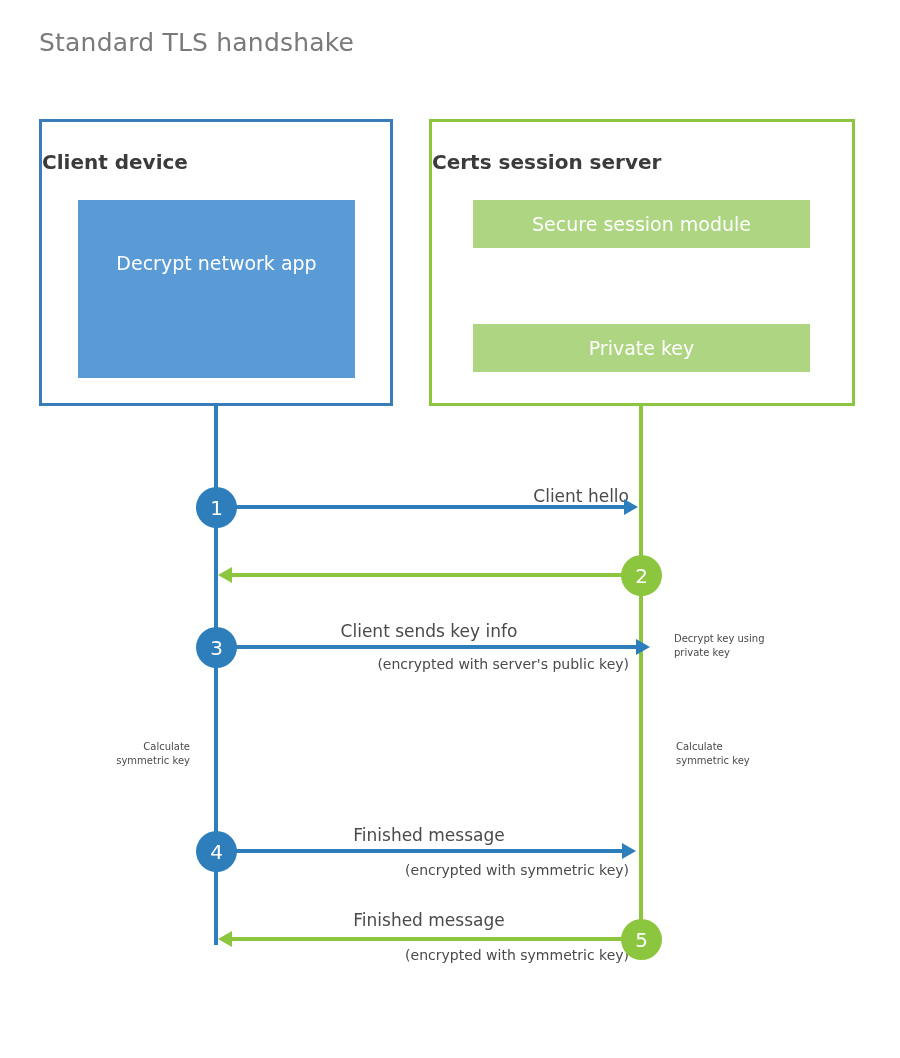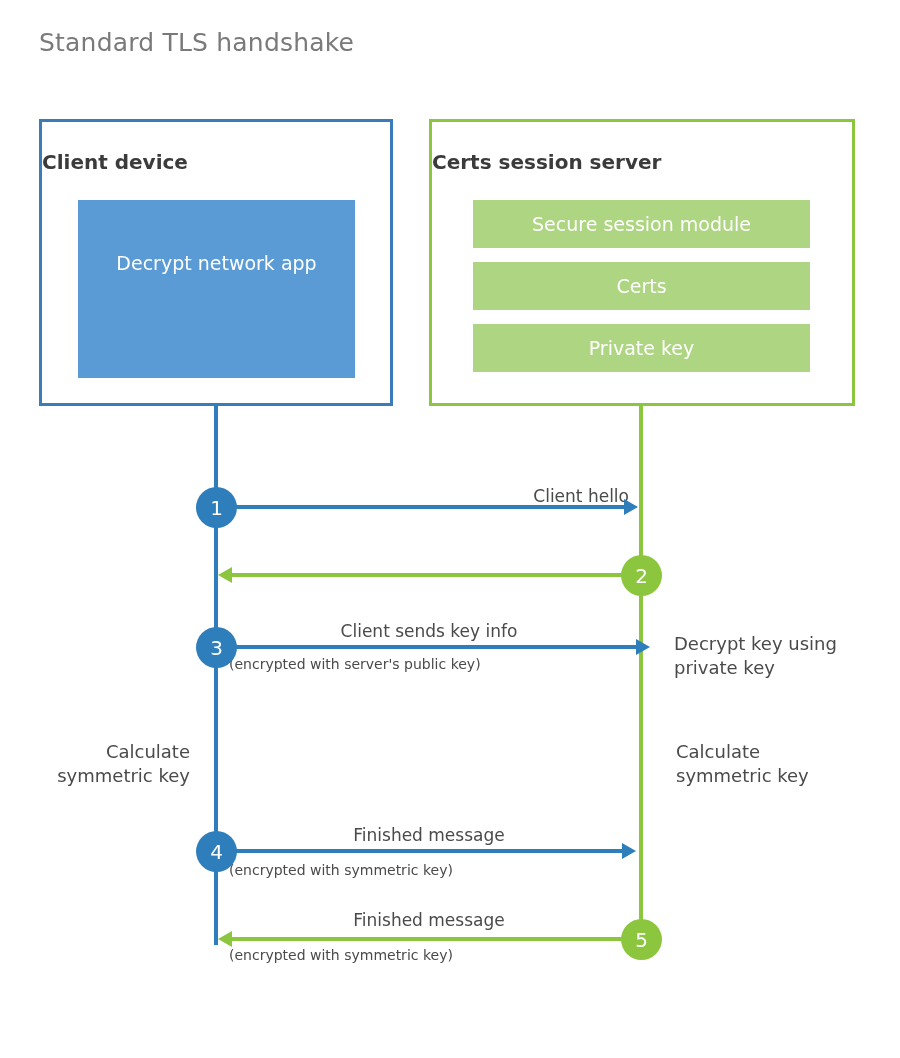--- a/index.html
+++ b/index.html
@@ -178,36 +178,36 @@
     position: absolute;
     font-size: 17px;
     color: #4a4a4a;
     text-align: center;
     white-space: nowrap;
   }
   .msg-sublabel {
     position: absolute;
     font-size: 14px;
     color: #4a4a4a;
-    text-align: left;
+    text-align: right;
     white-space: nowrap;
   }
   #msg-label-1 { left: 229px; top: 486px; width: 400px; text-align: right; }
   #msg-label-2 { left: 229px; top: 550px; width: 400px; }
   #msg-label-3 { left: 229px; top: 621px; width: 400px; }
   #msg-sublabel-3 { left: 229px; top: 656px; width: 400px; }
   #msg-label-4 { left: 229px; top: 825px; width: 400px; }
   #msg-sublabel-4 { left: 229px; top: 862px; width: 400px; }
   #msg-label-5 { left: 229px; top: 910px; width: 400px; }
   #msg-sublabel-5 { left: 229px; top: 947px; width: 400px; }
 
   
   .annotation {
     position: absolute;
-    font-size: 18px;
+    font-size: 10px;
     line-height: 1.35;
     color: #4a4a4a;
     white-space: pre-line;
   }
   #annotation-decrypt {
     left: 674px;
     top: 632px;
     text-align: left;
   }
   #annotation-client-symkey {
@@ -230,21 +230,20 @@
   <div class="page-title">Standard TLS handshake</div>
 
   <div class="party-box" id="client-box">
     <div class="party-title">Client device</div>
     <div id="client-app-block">Decrypt network app</div>
   </div>
 
   <div class="party-box" id="server-box">
     <div class="party-title">Certs session server</div>
     <div class="server-module" id="server-module-0">Secure session module</div>
-    <div class="server-module" id="server-module-1">Certs</div>
     <div class="server-module" id="server-module-2">Private key</div>
   </div>
 
   <div class="lifeline" id="client-lifeline"></div>
   <div class="lifeline" id="server-lifeline"></div>
 
   <div class="msg-label" id="msg-label-1">Client hello</div>
   <div class="msg-arrow blue" id="arrow-1">
     <span class="head right"></span>
   </div>

